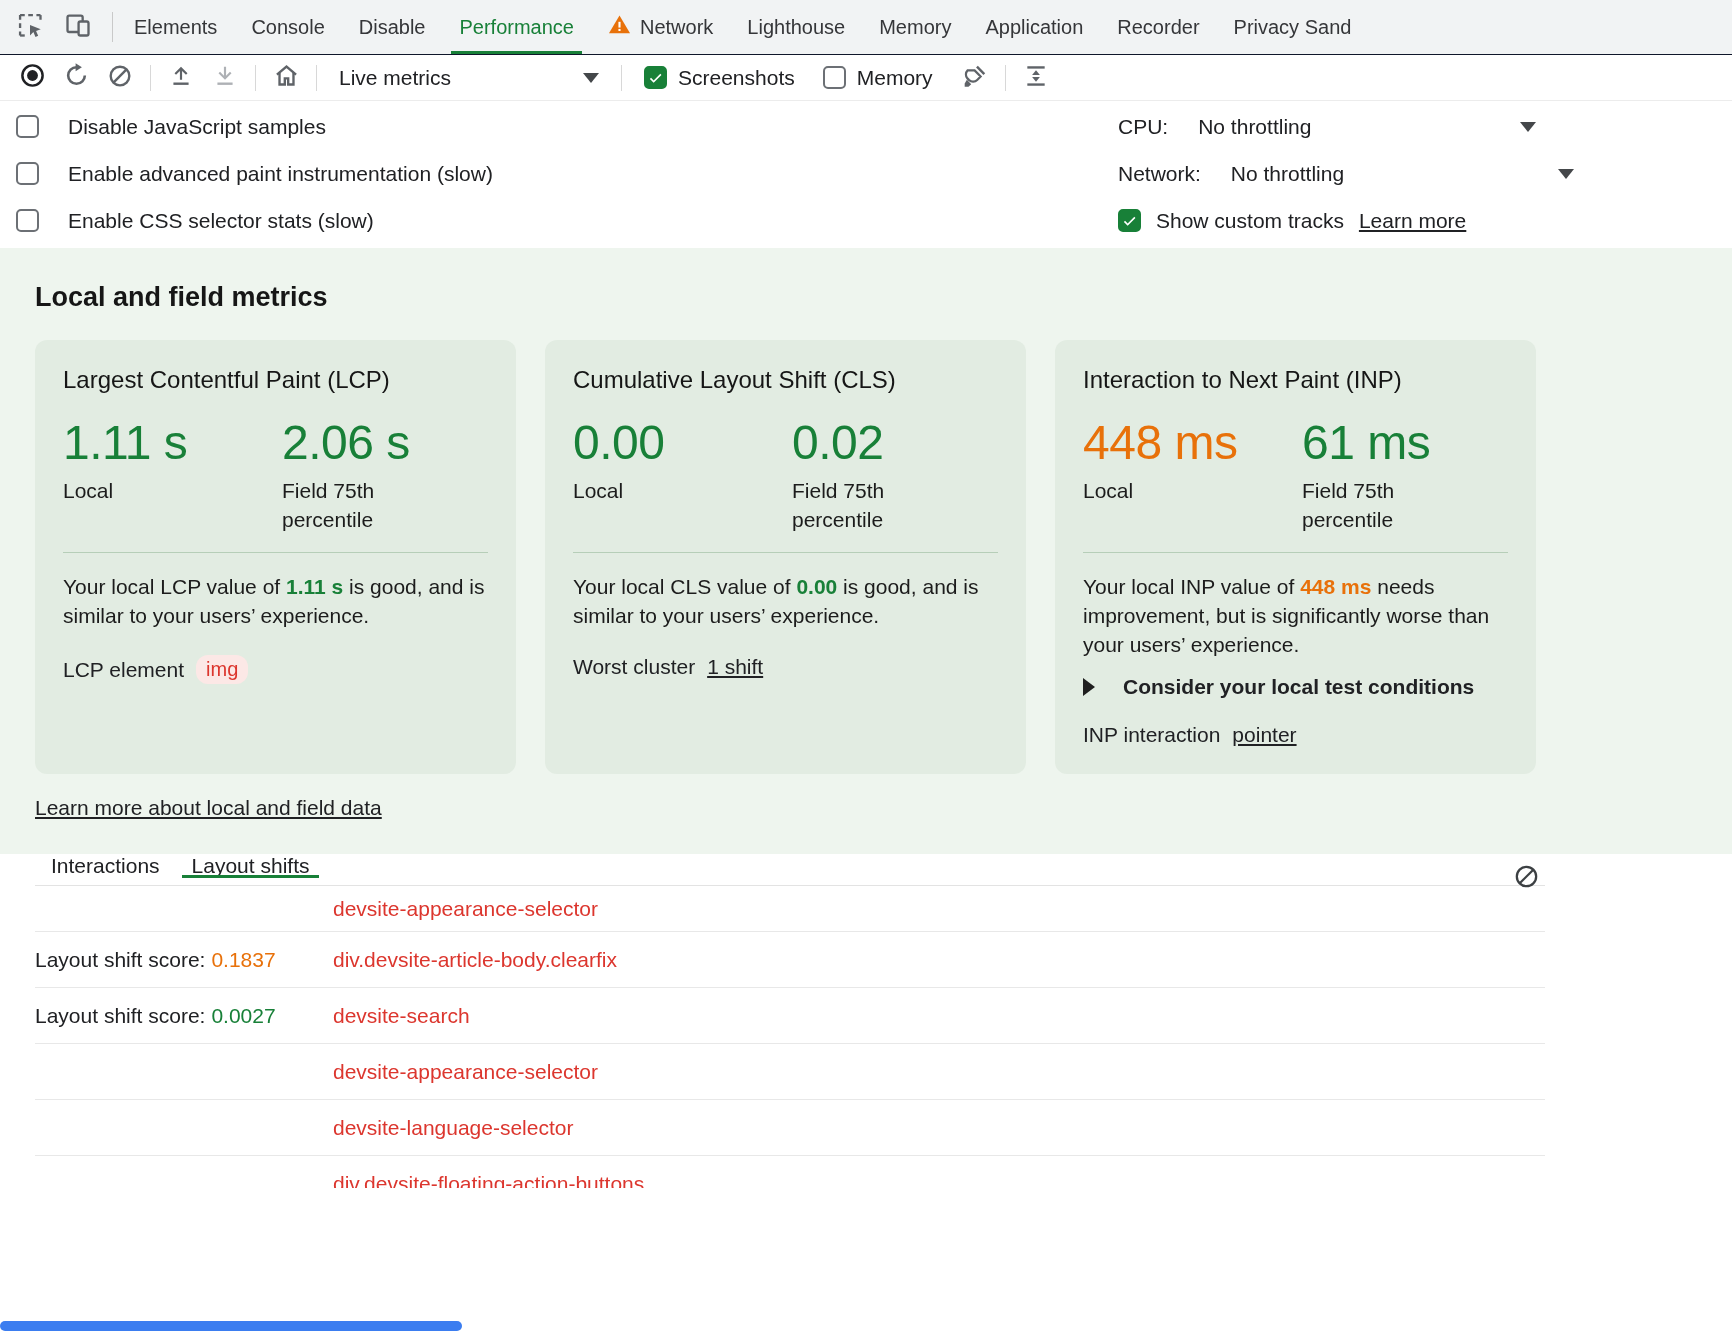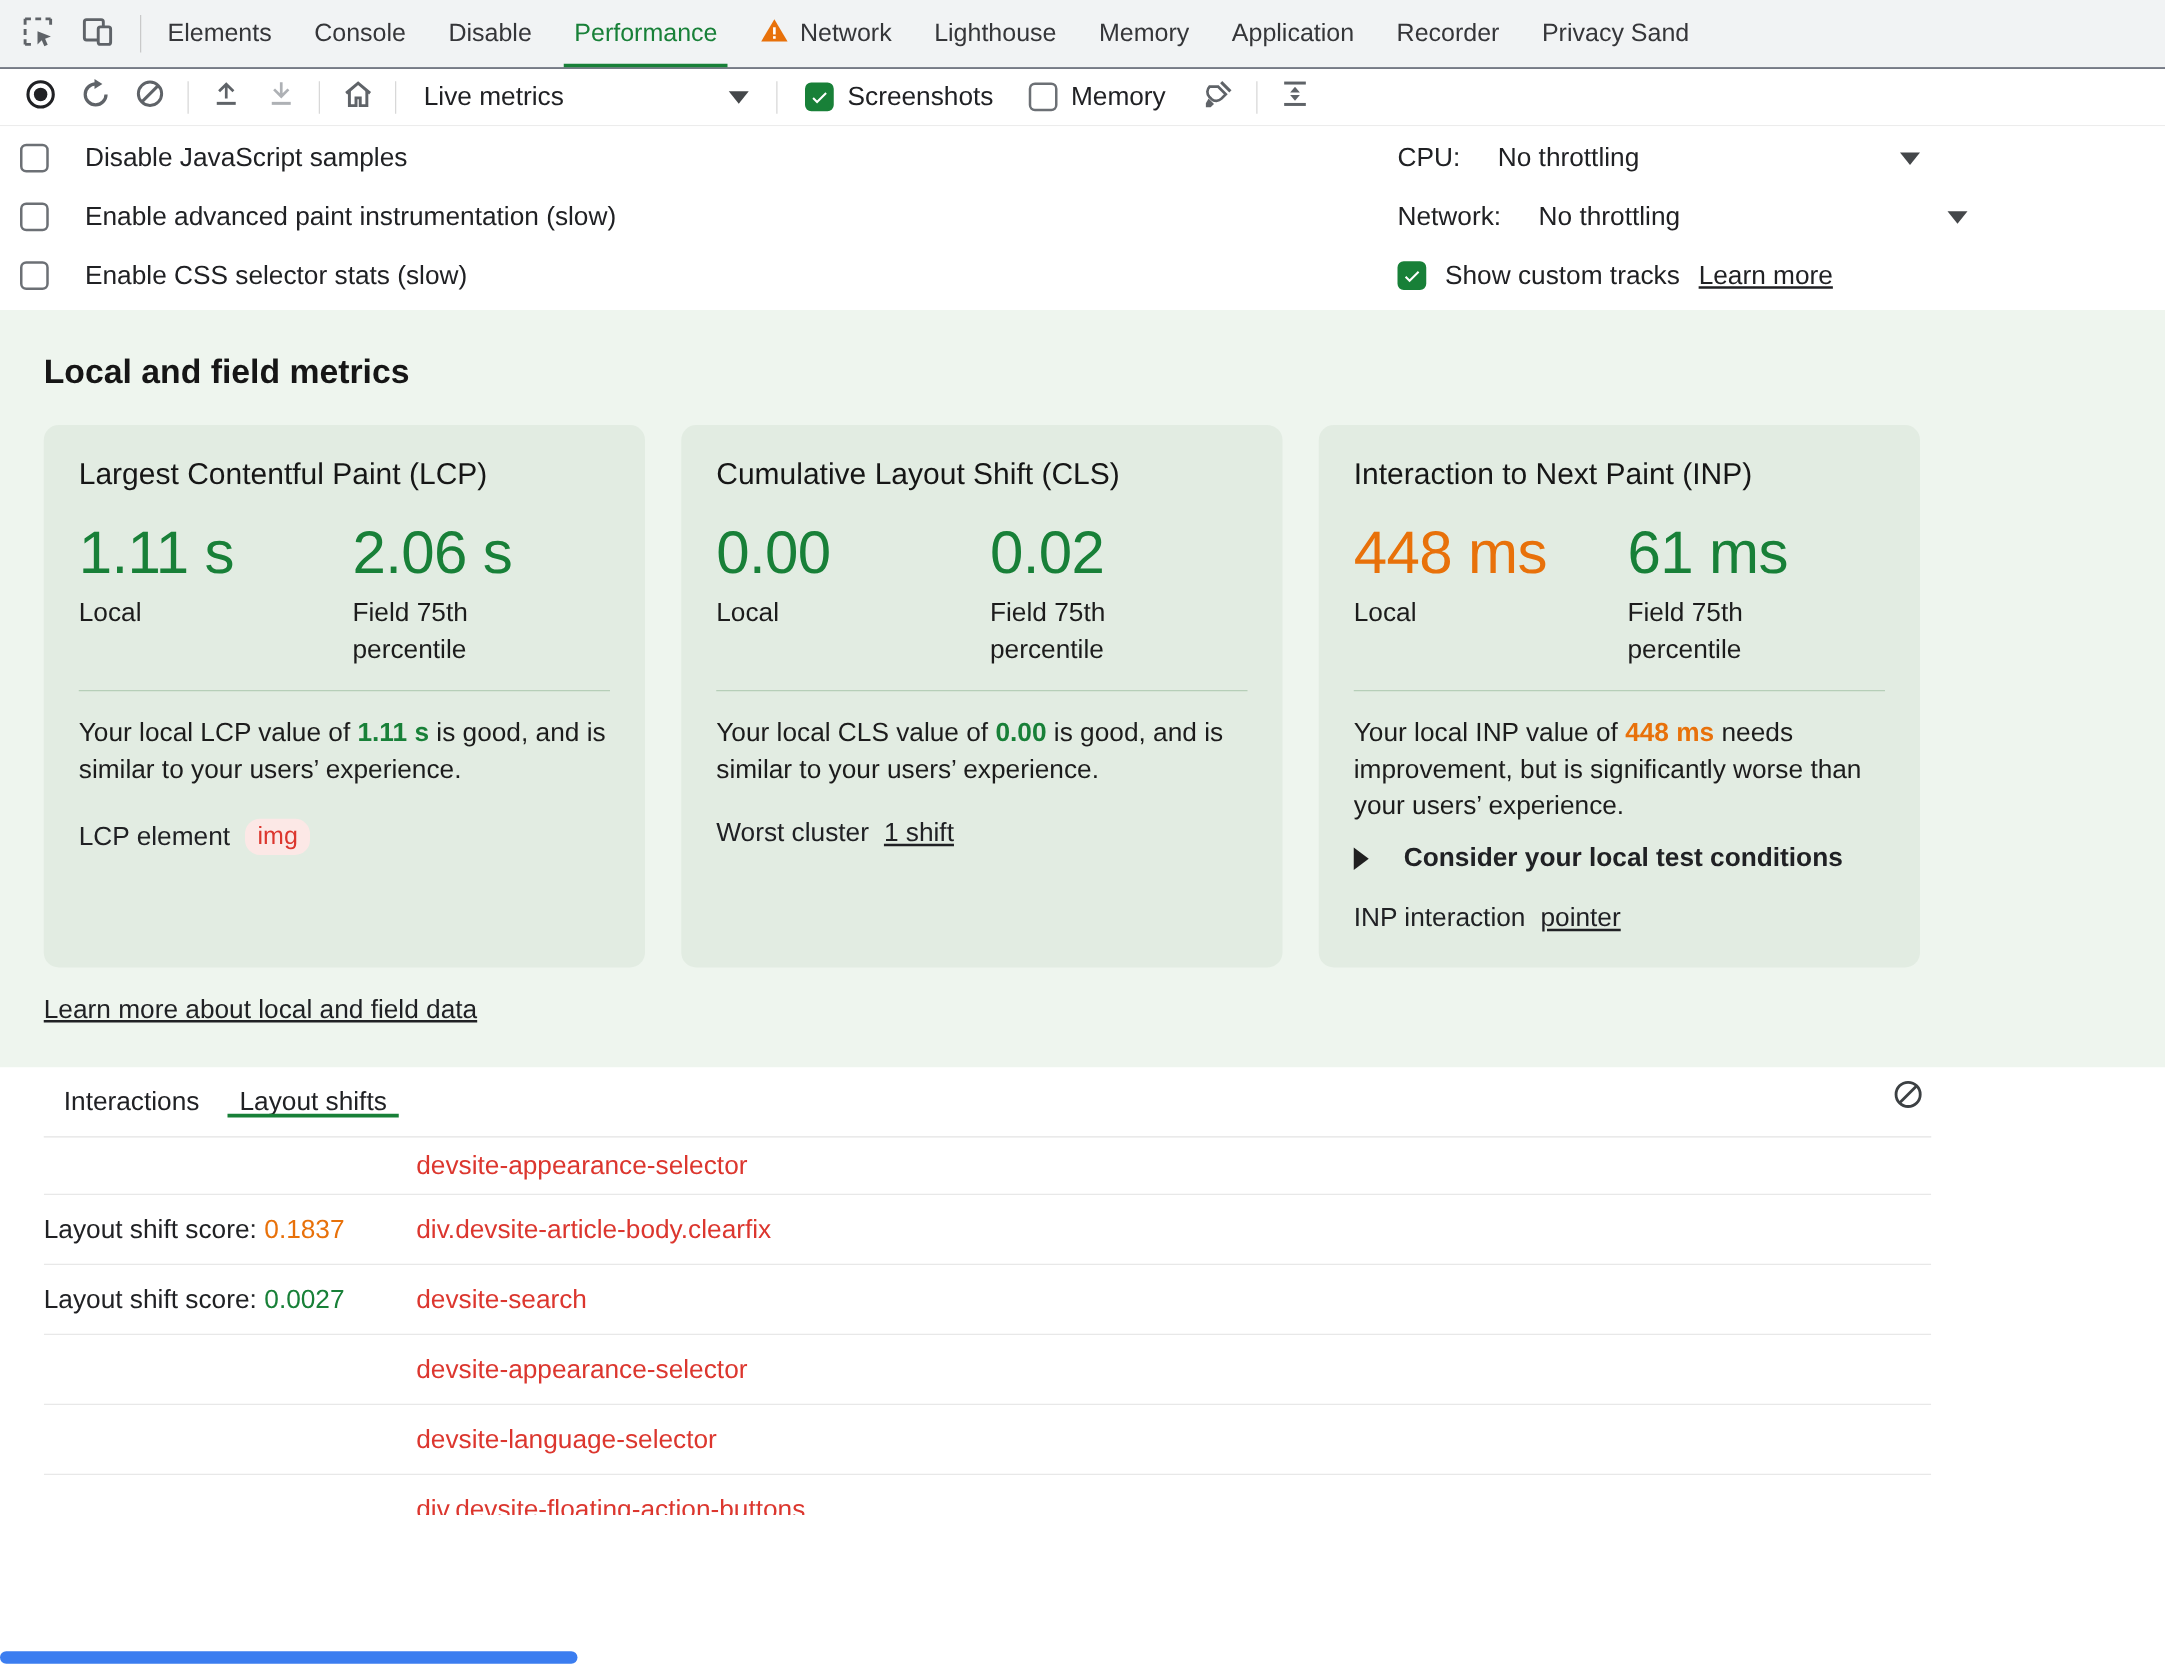--- a/index.html
+++ b/index.html
@@ -68,21 +68,21 @@
   .card-foot { margin-top:24px; display:flex; align-items:center; gap:12px; }
   .el-badge { color:#dc362e; background:#fce8e6; padding:3px 10px; border-radius:12px; font-size:20px; cursor:pointer; }
   .expand-row { margin-top:15px; display:flex; align-items:center; gap:28px; font-weight:700; cursor:pointer; }
   .tri-right { width:0; height:0; border-top:9px solid transparent; border-bottom:9px solid transparent;
                border-left:12px solid #1f1f1f; flex:0 0 auto; }
   .learn-more { display:inline-block; margin-top:22px; font-size:21px; }
 
   
   .log { background:#fff; }
   .log-inner { margin:0 187px 0 35px; }
-  .log-tabs { display:flex; align-items:center; height:56px; border-bottom:1px solid #e3e3e3; position:relative; }
+  .log-tabs { display:flex; align-items:flex-start; height:32px; border-bottom:1px solid #e3e3e3; position:relative; }
   .log-tab { padding:0 16px; display:flex; align-items:center; font-size:21px; position:relative; cursor:pointer; }
   .log-tab.active { font-weight:500; }
   .log-tab.active::after { content:""; position:absolute; left:6px; right:6px; bottom:0; height:3px; background:#188038; }
   .log-clear { position:absolute; right:0; top:5px; width:38px; height:38px;
                display:flex; align-items:center; justify-content:center; cursor:pointer; }
   .log-rows { height:302px; overflow:hidden; }
   .log-row { display:grid; grid-template-columns:298px 1fr; align-items:center;
              height:56px; border-bottom:1px solid #e8e8e8; font-size:21px; }
   .log-row.short { height:46px; }
   .score-val { margin-left:6px; }

